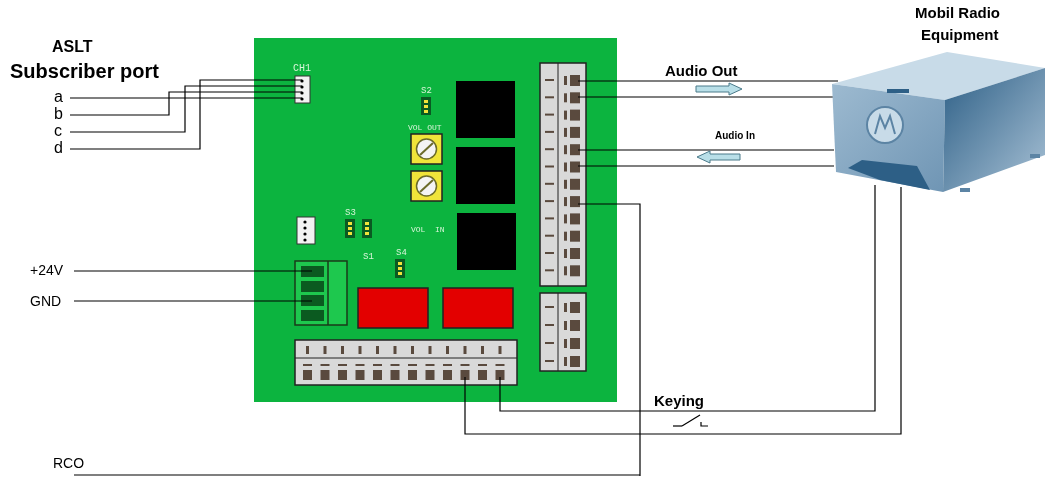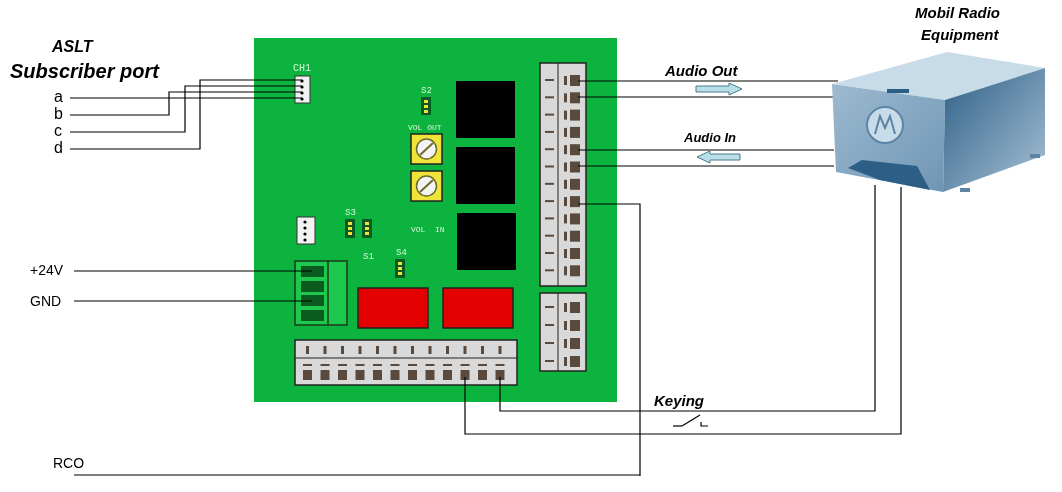--- a/index.html
+++ b/index.html
@@ -1,19 +1,19 @@
 <!DOCTYPE html>
 <html><head>
 <meta charset="utf-8">
 <style>
   html, body { margin:0; padding:0; background:#ffffff; }
   body { width:1062px; height:492px; position:relative; overflow:hidden; font-family:"Liberation Sans", sans-serif; }
   svg { position:absolute; left:0; top:0; }
   .lbl { position:absolute; color:#000; font-family:"Liberation Sans", sans-serif; white-space:nowrap; }
-  .bold { font-weight:bold;font-style:italic; }
+  .bold { font-weight:bold; }
   .pcb-txt { position:absolute; color:#d8f5d8; font-family:Liberation Mono, monospace; font-size:9px; white-space:nowrap; }
 </style>
 </head>
 <body>
 
 <svg width="1062" height="492">
 
   <rect x="254" y="38" width="363" height="364" fill="#0cb43f"></rect>
 
   <rect x="295" y="76" width="15" height="27" fill="#f2f2f2" stroke="#333" stroke-width="1"></rect>
@@ -243,21 +243,21 @@
 <div class="lbl bold" style="left:52px;top:38px;font-size:16px;">ASLT</div>
 <div class="lbl bold" style="left:10px;top:60px;font-size:20px;">Subscriber port</div>
 <div class="lbl" style="left:54px;top:88px;font-size:16px;">a</div>
 <div class="lbl" style="left:54px;top:105px;font-size:16px;">b</div>
 <div class="lbl" style="left:54px;top:122px;font-size:16px;">c</div>
 <div class="lbl" style="left:54px;top:139px;font-size:16px;">d</div>
 <div class="lbl" style="left:30px;top:262px;font-size:14px;">+24V</div>
 <div class="lbl" style="left:30px;top:293px;font-size:14px;">GND</div>
 <div class="lbl" style="left:53px;top:455px;font-size:14px;">RCO</div>
 <div class="lbl bold" style="left:665px;top:62px;font-size:15px;">Audio Out</div>
-<div class="lbl bold" style="left:684px;top:130px;font-size:13px;text-align:right;">Audio In</div>
+<div class="lbl bold" style="left:715px;top:130px;font-size:10px;text-align:right;">Audio In</div>
 <div class="lbl bold" style="left:654px;top:392px;font-size:15px;">Keying</div>
 <div class="lbl bold" style="left:915px;top:4px;font-size:15px;">Mobil Radio</div>
 <div class="lbl bold" style="left:921px;top:26px;font-size:15px;">Equipment</div>
 
 <div class="pcb-txt" style="left:293px;top:63px;font-size:10px;">CH1</div>
 <div class="pcb-txt" style="left:421px;top:86px;">S2</div>
 <div class="pcb-txt" style="left:345px;top:208px;">S3</div>
 <div class="pcb-txt" style="left:363px;top:208px;margin-top:44px;">S1</div>
 <div class="pcb-txt" style="left:396px;top:248px;">S4</div>
 <div class="pcb-txt" style="left:408px;top:123px;font-size:8px;">VOL OUT</div>

